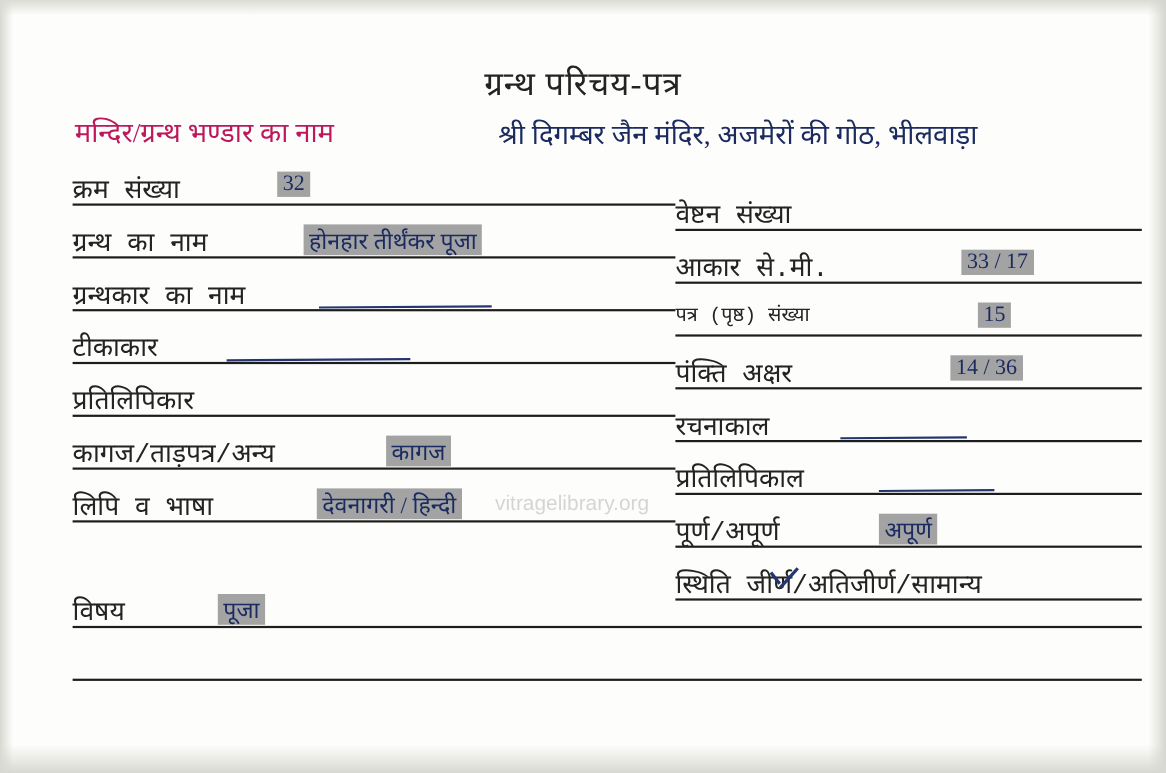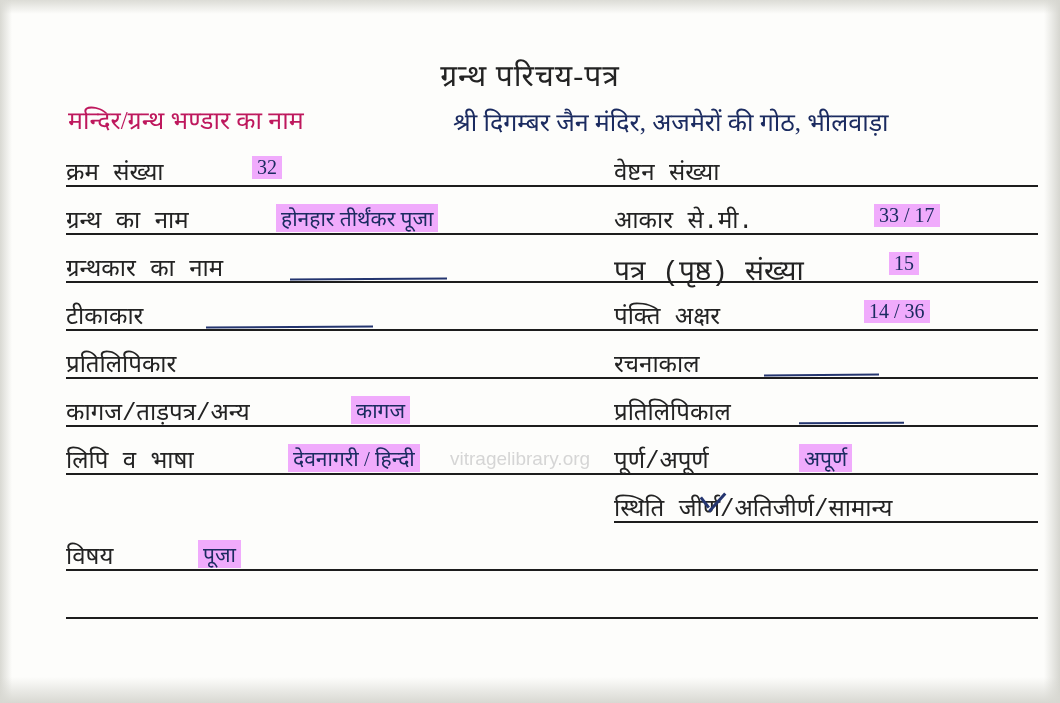--- a/index.html
+++ b/index.html
@@ -93,54 +93,54 @@
   .row {
     position: relative;
     height: 48px;
   }
   .cell {
     position: absolute;
     top: 0;
     height: 48px;
   }
   .cell.left { left: 0; width: 548px; }
-  .cell.right { left: 548px; width: 424px; }
+  .cell.right { left: 548px; width: 424px; margin-top: 23px; }
   .cell.full { left: 0; width: 972px; }
 
   .lbl {
     position: absolute;
     left: 0;
     top: 2px;
     font-size: 24px;
     color: #232323;
     white-space: nowrap;
     z-index: 3;
     background: transparent;
     font-family: Liberation Mono, monospace;
   }
-  .lbl.small { font-size: 28px; }
+  .lbl.small { font-size: 18px; }
 
   
   .rule {
     position: absolute;
     left: 0;
     right: 0;
     top: 33px;
     border-bottom: 2px solid #1d1d1d;
     z-index: 1;
   }
 
   .val {
     position: absolute;
     top: 4px;
     font-size: 21px;
     color: #1b2b60;
     white-space: nowrap;
     z-index: 4;
-    background: #f0abfc;
+    background: #a3a3a3;
     padding: 0 5px;
   }
   .val.num { font-size: 20px; }
 
   
   .ink-line {
     position: absolute;
     height: 0;
     border-bottom: 2.5px solid #24356f;
     top: 30px;

